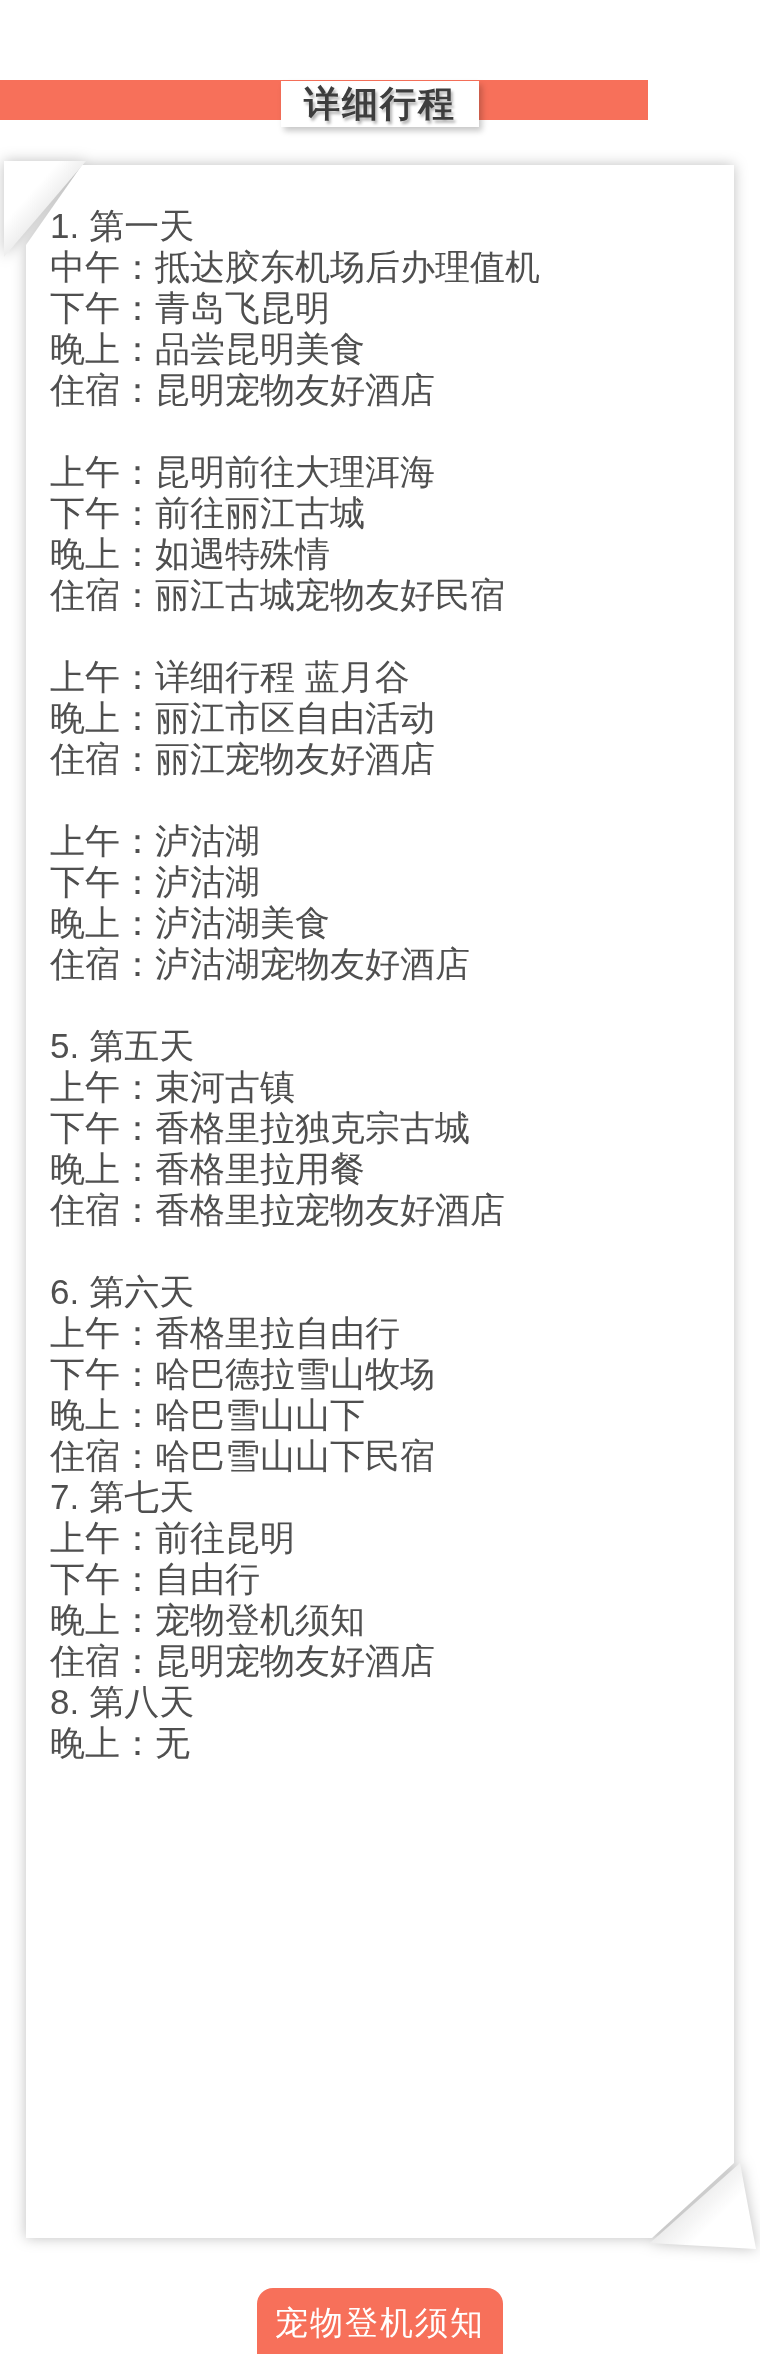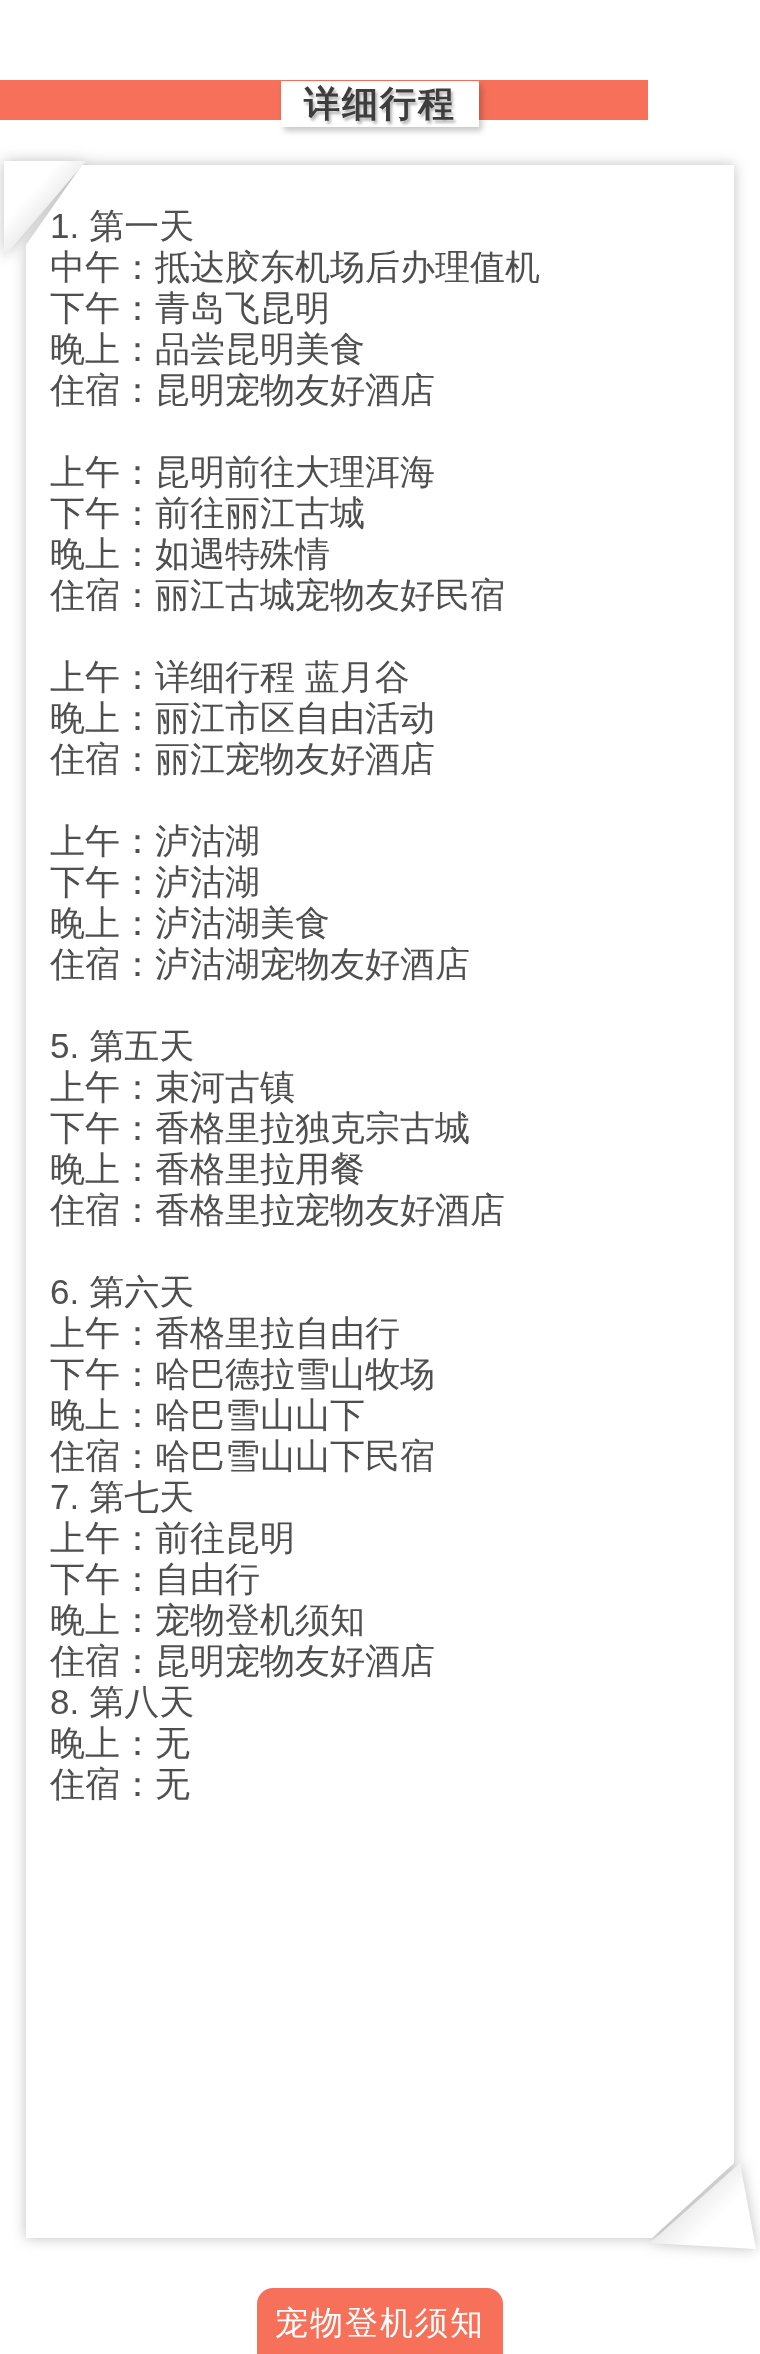--- a/index.html
+++ b/index.html
@@ -141,19 +141,18 @@
         <div class="day no-gap">
           <div class="day-title"><span class="day-num">7.</span>第七天</div>
           <div class="day-row"><span>上午</span><span class="sep">：</span><span>前往昆明</span></div>
           <div class="day-row"><span>下午</span><span class="sep">：</span><span>自由行</span></div>
           <div class="day-row"><span>晚上</span><span class="sep">：</span><span>宠物登机须知</span></div>
           <div class="day-row"><span>住宿</span><span class="sep">：</span><span>昆明宠物友好酒店</span></div>
         </div>
         <div class="day no-gap">
           <div class="day-title"><span class="day-num">8.</span>第八天</div>
           <div class="day-row"><span>晚上</span><span class="sep">：</span><span>无</span></div>
-          <div class="day-row"><span>住宿</span><span class="sep">：</span><span>无</span></div>
         </div>
       </div>
   </div>
 </div>
 
 <button class="footer-btn">宠物登机须知</button>
 
 </body></html>

